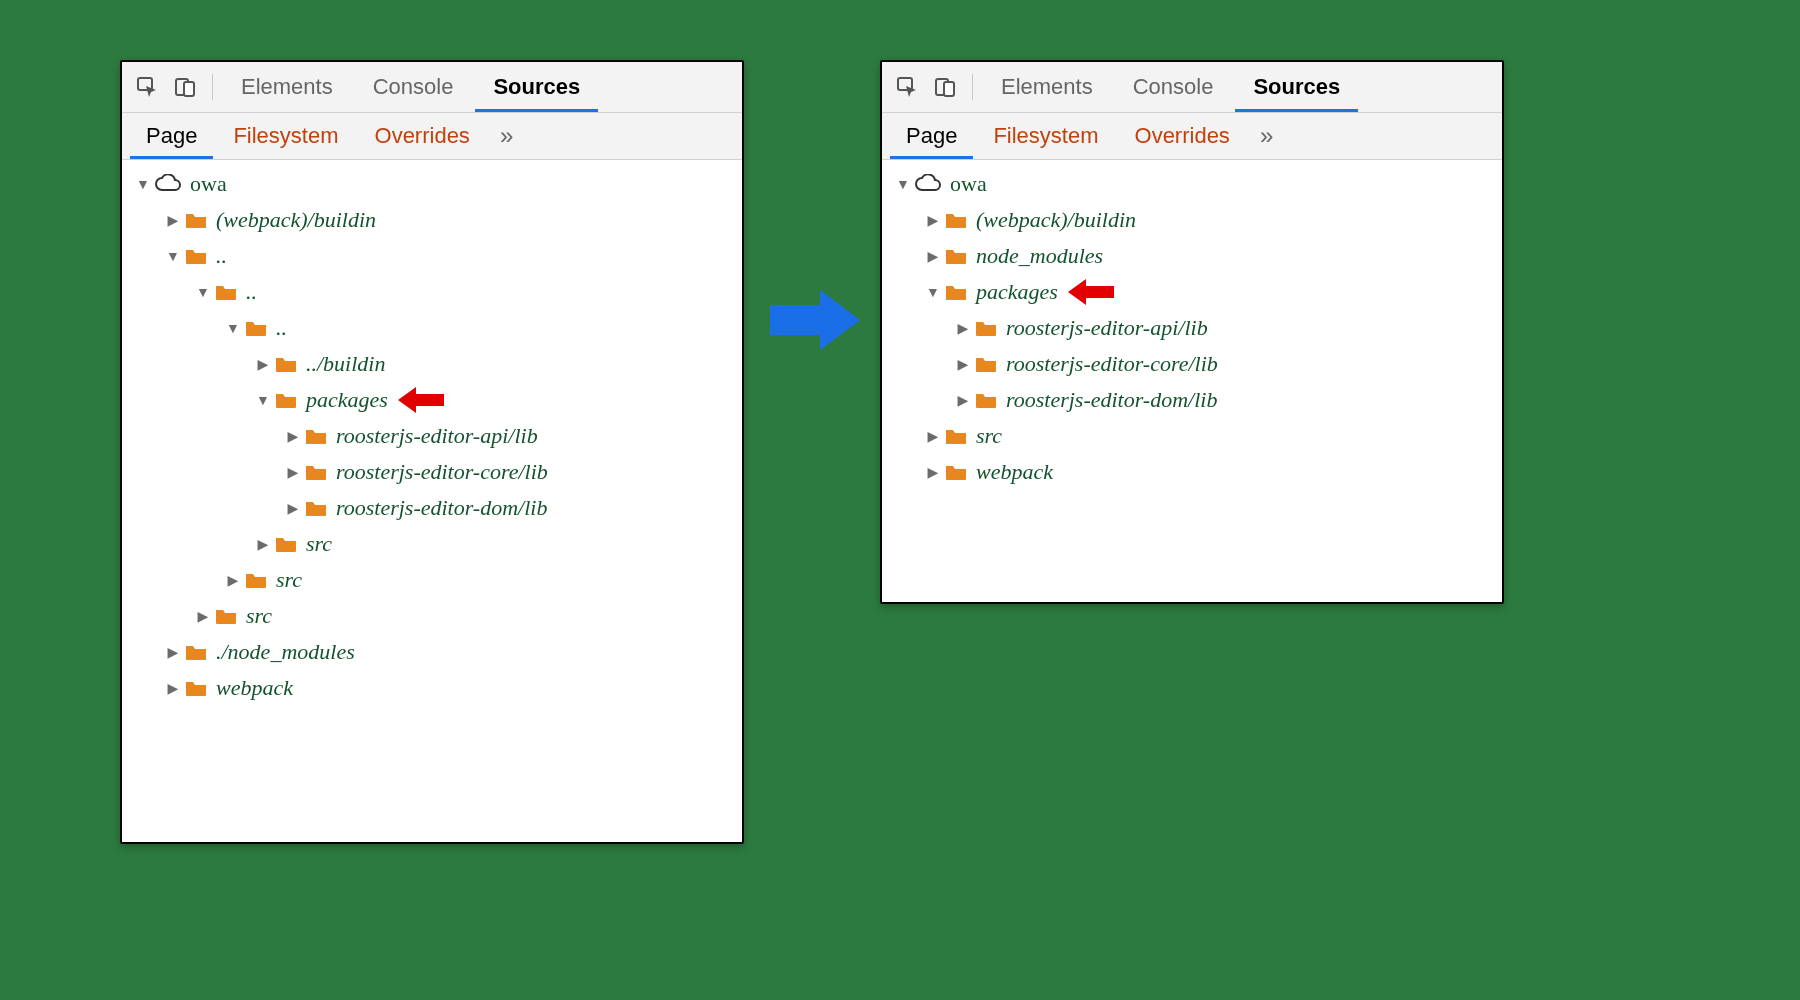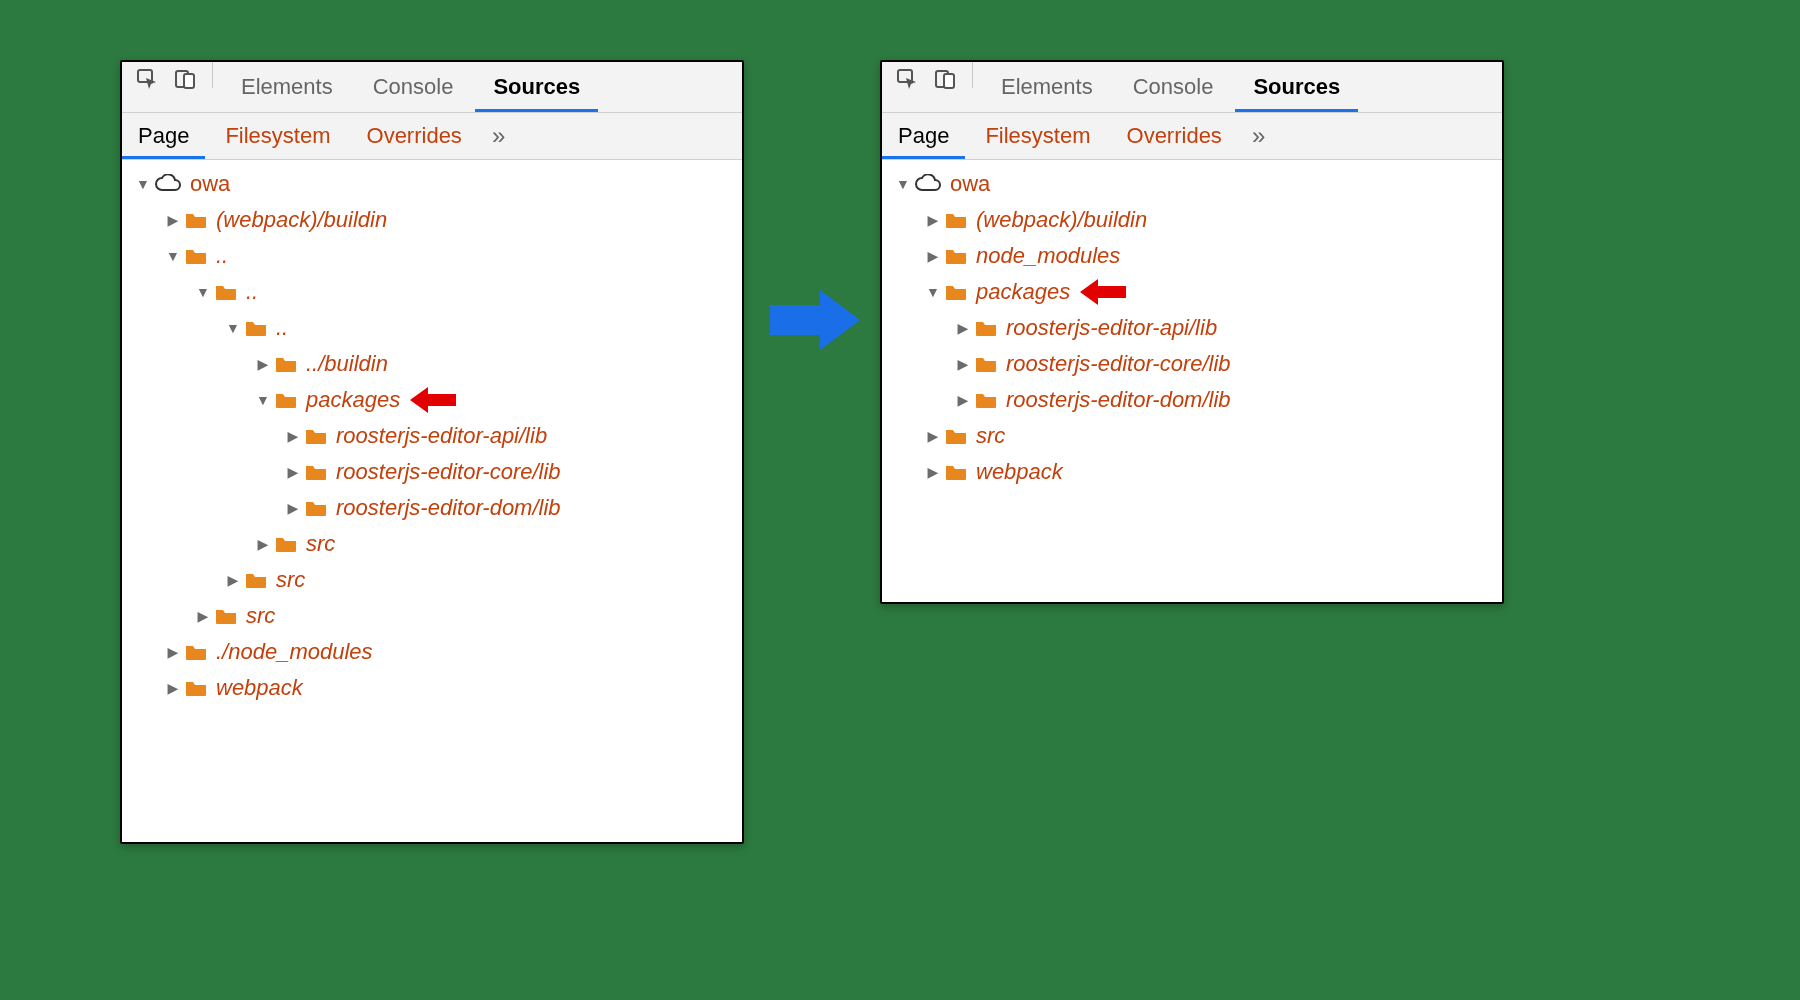--- a/index.html
+++ b/index.html
@@ -24,20 +24,21 @@
     border-radius: 2px;
     box-shadow: 0 3px 8px rgba(0,0,0,0.25);
     overflow: hidden;
   }
   .panel.left  { left: 120px;  top: 60px;  width: 620px; height: 780px; }
   .panel.right { left: 880px;  top: 60px;  width: 620px; height: 540px; }
 
   
   .tabbar {
     display: flex;
+    align-items: center;
     height: 50px;
     background: #f3f3f3;
     border-bottom: 1px solid #d0d0d0;
     padding: 0 8px;
     gap: 4px;
   }
   .tabbar .iconbtn {
     width: 34px;
     height: 34px;
     display: flex;
@@ -65,21 +66,21 @@
     font-weight: bold;
   }
 
   
   .subtabs {
     display: flex;
     align-items: center;
     height: 46px;
     background: #f3f3f3;
     border-bottom: 1px solid #d0d0d0;
-    padding: 0 0;
+    padding: 0 8px;
     gap: 4px;
   }
   .subtabs .tab {
     padding: 0 16px;
     height: 100%;
     display: flex;
     align-items: center;
     color: #c2410c;
     cursor: pointer;
   }
@@ -116,21 +117,21 @@
     margin-right: 4px;
   }
   .row .cloud, .row .folder {
     display: inline-flex;
     align-items: center;
     justify-content: center;
     margin-right: 8px;
   }
   .row .cloud { width: 28px; }
   .row .folder { width: 24px; }
-  .row .label { color: #c2410c; }
+  .row .label { color: #14532d; font-family: Liberation Serif, serif; }
   .row .label.italic { font-style: italic; }
 
   
   .redarrow {
     display: inline-flex;
     align-items: center;
     margin-left: 10px;
   }
   .bluearrow {
     position: absolute;

